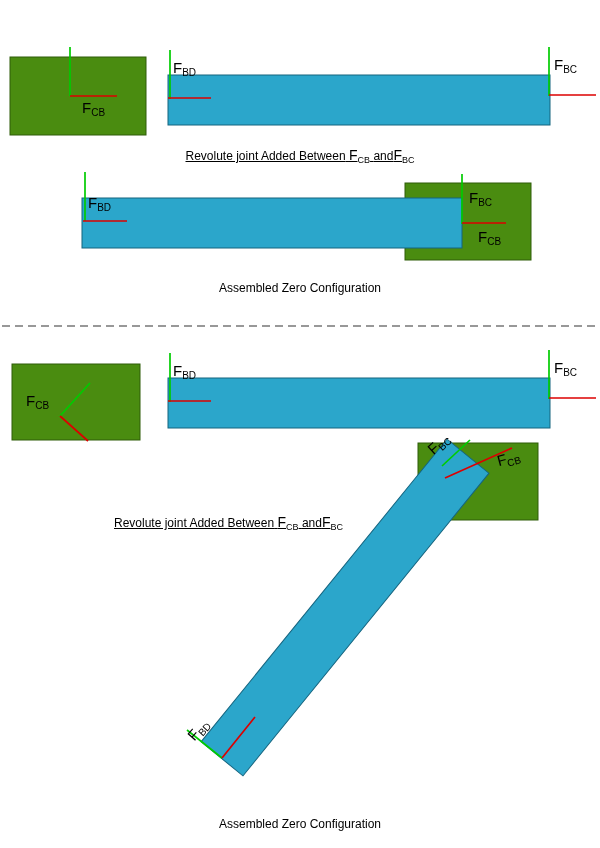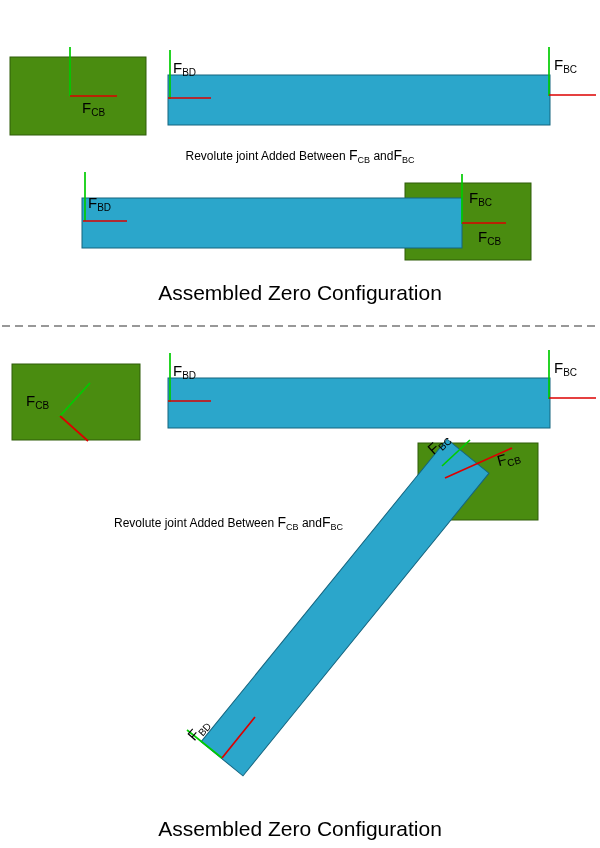--- a/index.html
+++ b/index.html
@@ -9,24 +9,24 @@
   }
   .canvas svg{position:absolute;left:0;top:0;}
   .green-box{fill:var(--body-green);stroke:#2f5d08;stroke-width:1;}
   .blue-box{fill:var(--body-blue);stroke:#14647f;stroke-width:1;}
   .axis-g{stroke:var(--axis-green);stroke-width:1.7;fill:none;}
   .axis-r{stroke:var(--axis-red);stroke-width:1.7;fill:none;}
   .divider{stroke:var(--divider-gray);stroke-width:1.4;stroke-dasharray:8 5;fill:none;}
   .flabel{position:absolute;white-space:nowrap;line-height:17px;}
   .fmain{font-size:15px;}
   .fsub{font-size:10px;position:relative;top:3px;}
-  .caption-rev{position:absolute;font-size:12px;white-space:nowrap;}
+  .caption-rev{position:absolute;font-size:12px;white-space:nowrap;text-decoration:underline;}
   .caption-rev .fmain{font-size:14px;}
   .caption-rev .fsub{font-size:9px;top:3px;}
-  .caption-asm{position:absolute;left:0;width:600px;text-align:center;font-size:21px;}
+  .caption-asm{position:absolute;left:0;width:600px;text-align:center;font-size:12px;}
   .center600{left:0;width:600px;text-align:center;}
   .rot-bc{transform:rotate(-43deg);transform-origin:left bottom;}
   .rot-cb{transform:rotate(-15deg);transform-origin:left bottom;}
   .rot-bd{transform:rotate(-48deg);transform-origin:left bottom;}
 </style>
 </head>
 <body>
 
 <div class="canvas">
 

